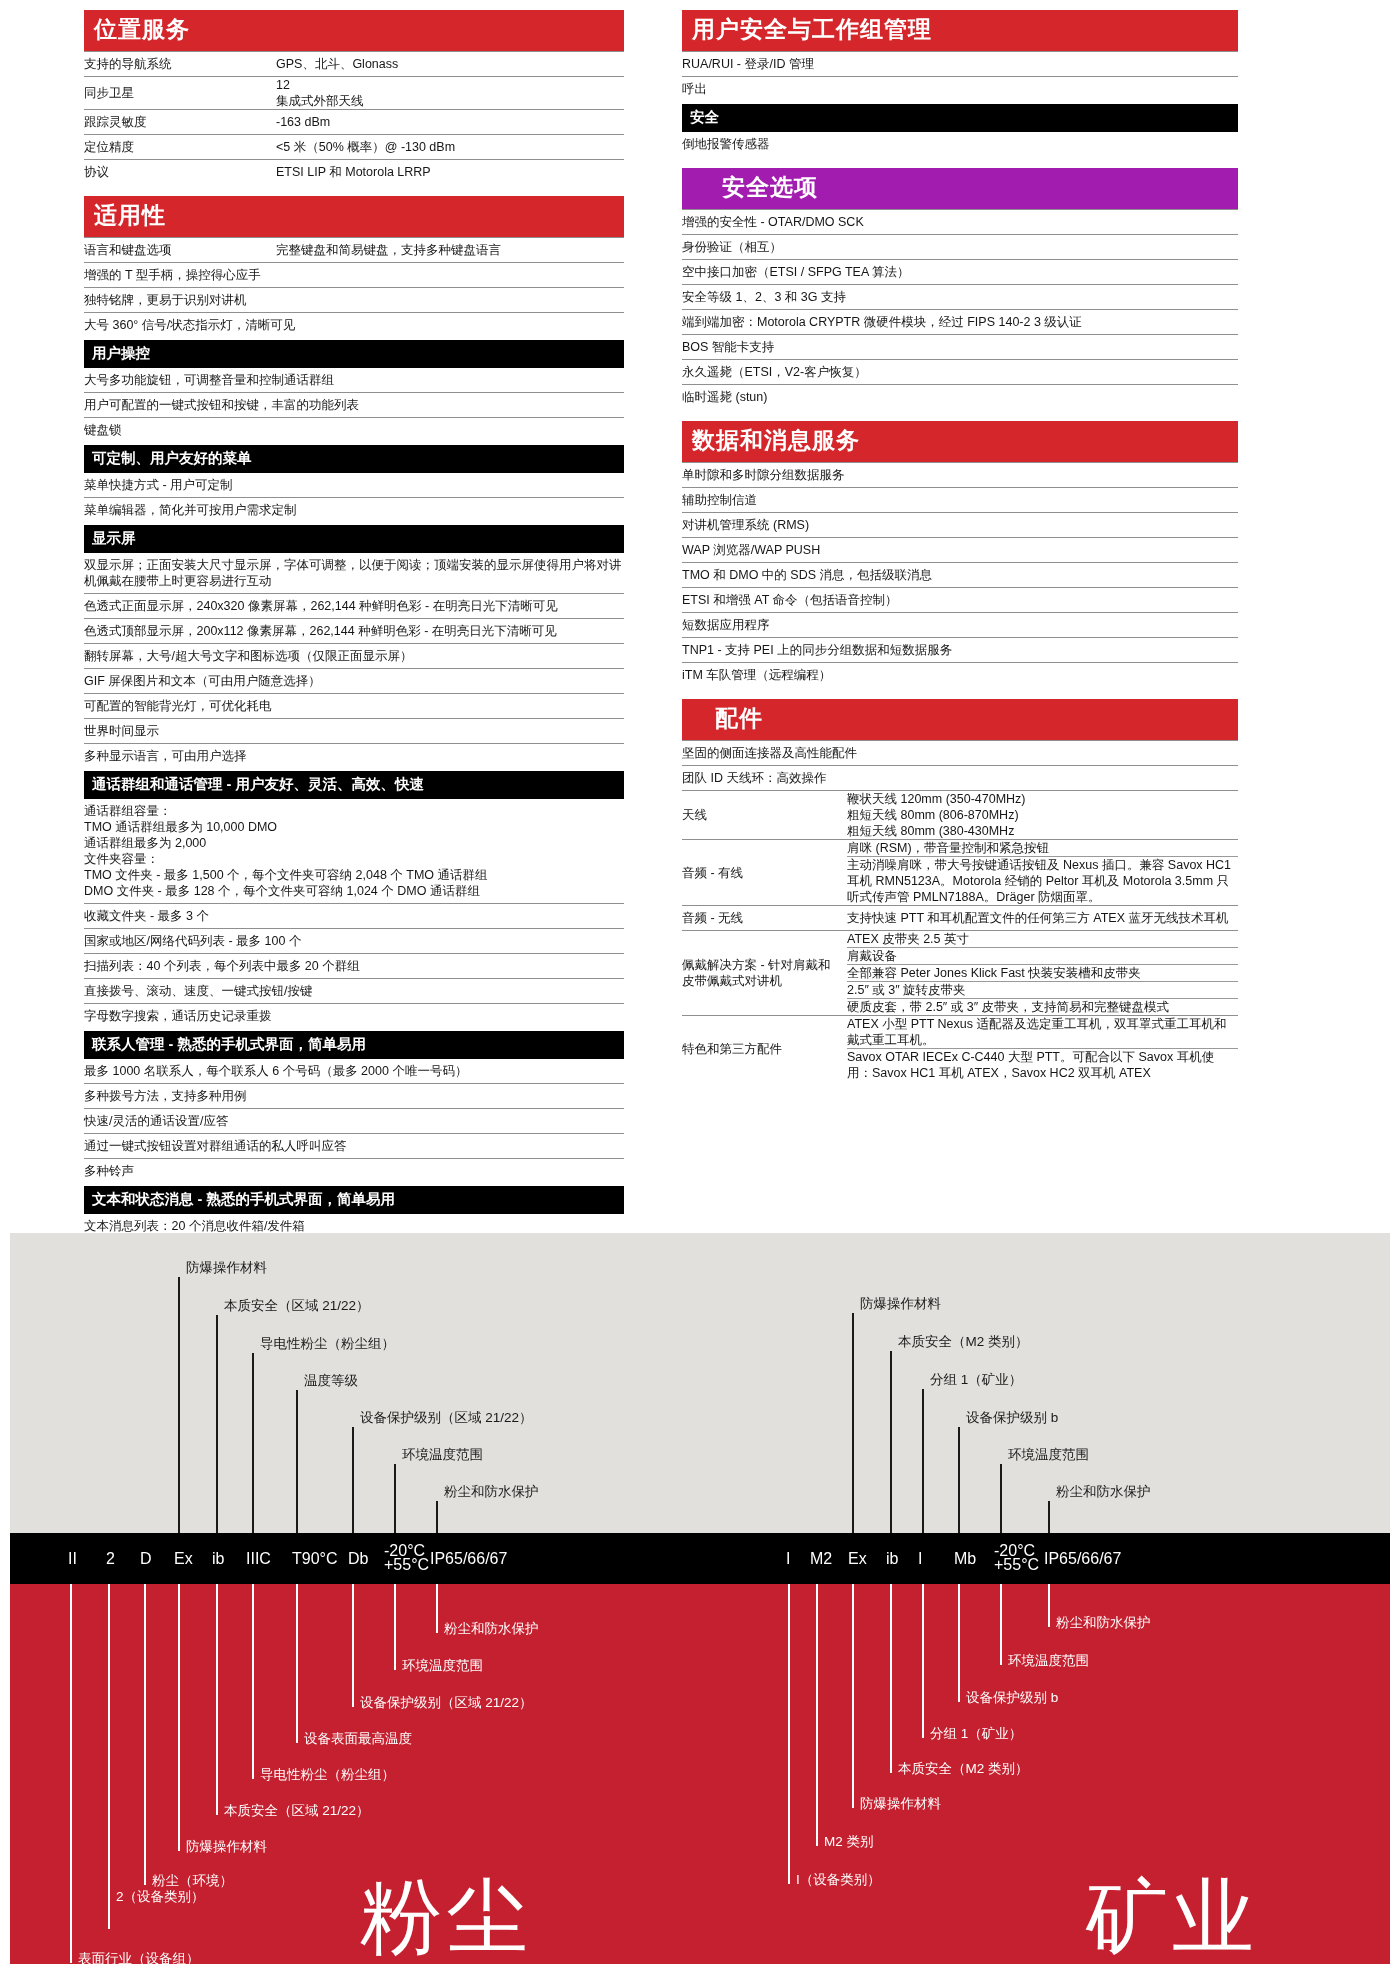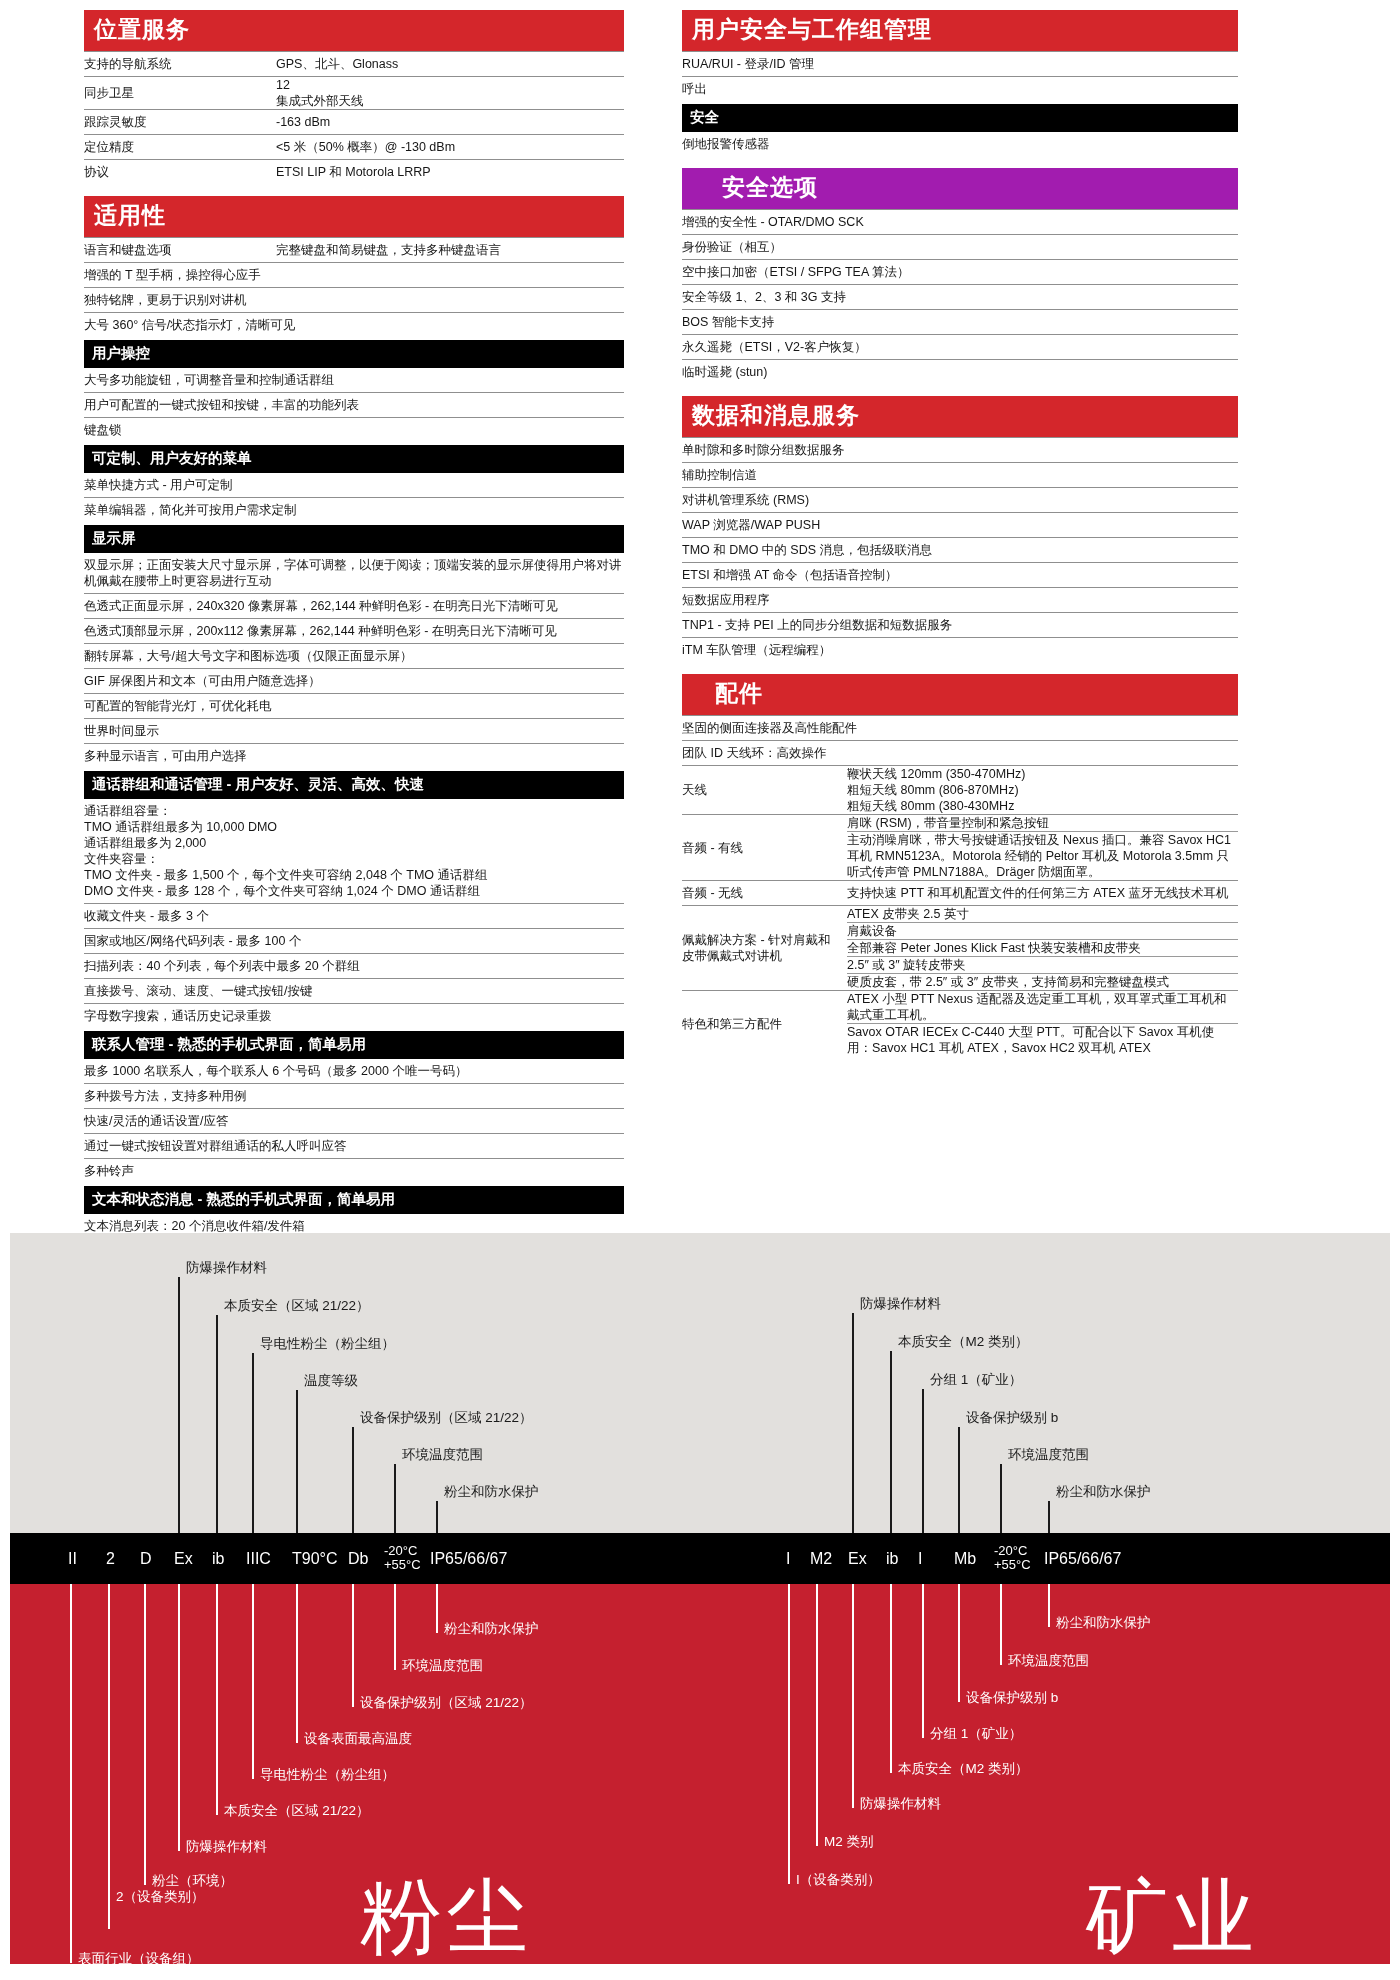--- a/index.html
+++ b/index.html
@@ -35,21 +35,21 @@
   .row.kv .cell  { padding:0 0; }
   .row.kv .cell + .cell { border-top:1.5px solid #9a9a9a; }
 
   
   #diagram { position:absolute; top:1233px; left:0; width:1400px; height:739px; }
   .band-gray  { position:absolute; left:10px; right:10px; top:0;    height:300px; background:#e2e0dd; }
   .band-black { position:absolute; left:10px; right:10px; top:300px; height:51px; background:#000; }
   .band-red   { position:absolute; left:10px; right:10px; top:351px; bottom:8px; }
 
   .token { position:absolute; top:300px; height:51px; line-height:51px; color:#fff; font-size:16px; white-space:nowrap; }
-  .token.small { top:311px; height:auto; line-height:14px; font-size:13px; white-space:pre-line; }
+  .token.small { top:311px; height:auto; line-height:14px; font-size:16px; white-space:pre-line; }
 
   .dline { position:absolute; width:2px; }
   .dline.dark  { background:#1a1a1a; }
   .dline.light { background:#ffffff; }
 
   .dlabel { position:absolute; font-size:13.5px; line-height:17px; white-space:nowrap; }
   .dlabel.dark  { color:#1a1a1a; }
   .dlabel.light { color:#ffffff; }
 
   .big-word {
@@ -118,20 +118,21 @@
     <div class="sec-header" style="background: rgb(212, 38, 43);">用户安全与工作组管理</div>
     <div class="row full">RUA/RUI - 登录/ID 管理</div>
     <div class="row full">呼出</div>
     <div class="subheader">安全</div>
     <div class="row full">倒地报警传感器</div>
     <div class="sec-header" style="background: #a21caf; padding-left: 40px;">安全选项</div>
     <div class="row full">增强的安全性 - OTAR/DMO SCK</div>
     <div class="row full">身份验证（相互）</div>
     <div class="row full">空中接口加密（ETSI / SFPG TEA 算法）</div>
     <div class="row full">安全等级 1、2、3 和 3G 支持</div>
+    <div class="row full">端到端加密：Motorola CRYPTR 微硬件模块，经过 FIPS 140-2 3 级认证</div>
     <div class="row full">BOS 智能卡支持</div>
     <div class="row full">永久遥毙（ETSI，V2-客户恢复）</div>
     <div class="row full">临时遥毙 (stun)</div>
     <div class="sec-header" style="background: rgb(212, 38, 43);">数据和消息服务</div>
     <div class="row full">单时隙和多时隙分组数据服务</div>
     <div class="row full">辅助控制信道</div>
     <div class="row full">对讲机管理系统 (RMS)</div>
     <div class="row full">WAP 浏览器/WAP PUSH</div>
     <div class="row full">TMO 和 DMO 中的 SDS 消息，包括级联消息</div>
     <div class="row full">ETSI 和增强 AT 命令（包括语音控制）</div>

